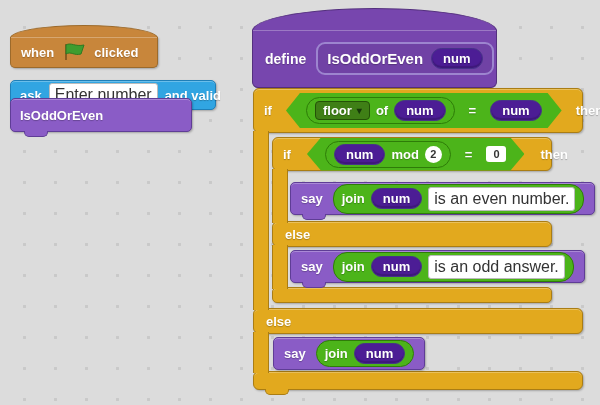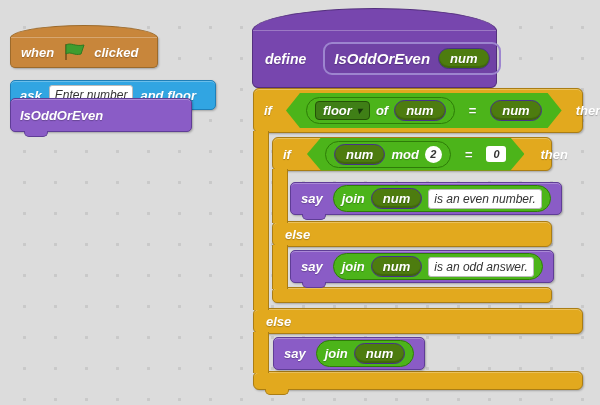--- a/index.html
+++ b/index.html
@@ -3,21 +3,21 @@
 <meta charset="utf-8">
 <style>
   html,body{margin:0;padding:0;}
   body{
     width:600px;height:405px;position:relative;overflow:hidden;
     font-family:"Liberation Sans",sans-serif;
     background-color:#dcdcdc;
     background-image:radial-gradient(circle,#c9c9c9 1.4px,rgba(0,0,0,0) 1.6px);
     background-size:31px 31px;background-position:9px 12px;
   }
-  .abs{position:absolute;box-sizing:border-box;font-style:italic;}
+  .abs{position:absolute;box-sizing:border-box;}
   .blk{display:flex;align-items:center;color:#fff;font-weight:700;font-size:13px;
        text-shadow:0 1px 1px rgba(0,0,0,0.25);}
   .lbl{white-space:nowrap;}
   
   .brown{background:#c8863b;border:1px solid #9c6a2b;}
   .blue {background:#31a5e2;border:1px solid #1f7fb8;}
   .purple{background:#8a5cc6;border:1px solid #5f3d96;}
   .defpurple{background:#7746ae;border:1px solid #54307e;}
   .gold{background:#e2a91e;border:1px solid #aa7d14;}
   .shadow{box-shadow:inset 0 1px 0 rgba(255,255,255,0.28),1px 1px 2px rgba(0,0,0,0.25);}
@@ -33,26 +33,26 @@
   .tab.p{background:#8a5cc6;border-color:#5f3d96;}
   .tab.g{background:#e2a91e;border-color:#aa7d14;}
   
   .hex{display:flex;align-items:center;gap:14px;background:#4cb41a;
        clip-path:polygon(0 50%,14px 0,calc(100% - 14px) 0,100% 50%,calc(100% - 14px) 100%,14px 100%);
        padding:4px 20px;filter:drop-shadow(0 1px 1px rgba(0,0,0,0.25));}
   
   .pill{display:flex;align-items:center;gap:6px;background:#4cb41a;border:1px solid #2e7c08;
         border-radius:14px;padding:2px 8px;}
   
-  .param{background:#4d7c0f;border:1px solid #463288;border-radius:999px;
+  .param{background:#4c1d95;border:1px solid #463288;border-radius:999px;
          padding:2px 11px;font-weight:700;box-shadow:inset 0 -2px 1px rgba(0,0,0,0.18);}
   .answer{background:#31a5e2;border:1px solid #1a6fa5;border-radius:999px;
           padding:2px 12px;font-weight:700;box-shadow:inset 0 -2px 1px rgba(0,0,0,0.18);}
   
-  .tinput{background:#fff;color:#333;font-weight:400;font-size:12px;text-shadow:none;
+  .tinput{background:#fff;color:#333;font-weight:400;font-size:16px;text-shadow:none;
           border:1px solid #bbb;border-radius:3px;padding:2px 5px;white-space:nowrap;}
   .circle2{background:#fff;color:#333;text-shadow:none;border-radius:999px;width:17px;height:17px;
            display:flex;align-items:center;justify-content:center;font-size:11px;font-weight:700;}
   .rect0{background:#fff;color:#333;text-shadow:none;border-radius:3px;min-width:14px;height:16px;
          display:flex;align-items:center;justify-content:center;font-size:11px;font-weight:700;padding:0 3px;}
   
   .dropdown{display:flex;align-items:center;gap:5px;background:#3f7f16;border:1px solid #245207;
             border-radius:4px;padding:1px 7px;font-weight:700;}
   .dropdown .arrow{color:#17380a;font-size:10px;text-shadow:none;}
   
@@ -70,30 +70,30 @@
       <path d="M4 1 L4 17" stroke="#8a5a22" stroke-width="2"></path>
       <path d="M4 2 C 9 -1,13 4,22 2 L19 11 C 12 13,9 8,4 11 Z" fill="#3f9d2f" stroke="#2f7a22" stroke-width="1"></path>
     </svg>
   </span>
   <span class="lbl">clicked</span>
 </div>
 
 <div class="abs blk blue shadow" style="left:10px;top:80px;width:206px;height:30px;border-radius:5px;padding:0 9px;gap:7px;">
   <span class="lbl">ask</span>
   <span class="tinput">Enter number</span>
-  <span class="lbl">and  floor</span>
+  <span class="lbl">and  valid</span>
 </div>
 
 <div class="abs blk purple shadow" style="left:10px;top:98px;width:182px;height:34px;border-radius:5px;padding:0 9px;gap:8px;">
   <span class="lbl">IsOddOrEven</span>
 </div>
 <div class="abs tab p" style="left:24px;top:131px;"></div>
 
 <div class="abs defpurple hat" style="left:252px;top:8px;width:245px;height:23px;"></div>
-<div class="abs blk defpurple softshadow" style="left:252px;top:30px;width:245px;height:58px;border-top:none;border-radius:0 0 6px 6px;padding:0 12px;gap:17px;">
+<div class="abs blk defpurple softshadow" style="left:252px;top:30px;width:245px;height:58px;border-top:none;border-radius:0 0 6px 6px;padding:0 12px;gap:10px;">
   <span class="lbl" style="font-size:14px;">define</span>
   <span class="proto">
     <span class="lbl">IsOddOrEven</span>
     <span class="param" style="font-size:13px;">num</span>
   </span>
 </div>
 
 <div class="abs blk gold shadow row" style="left:253px;top:88px;width:330px;height:45px;z-index:1;">
   <span class="lbl">if</span>
   <span class="hex">

